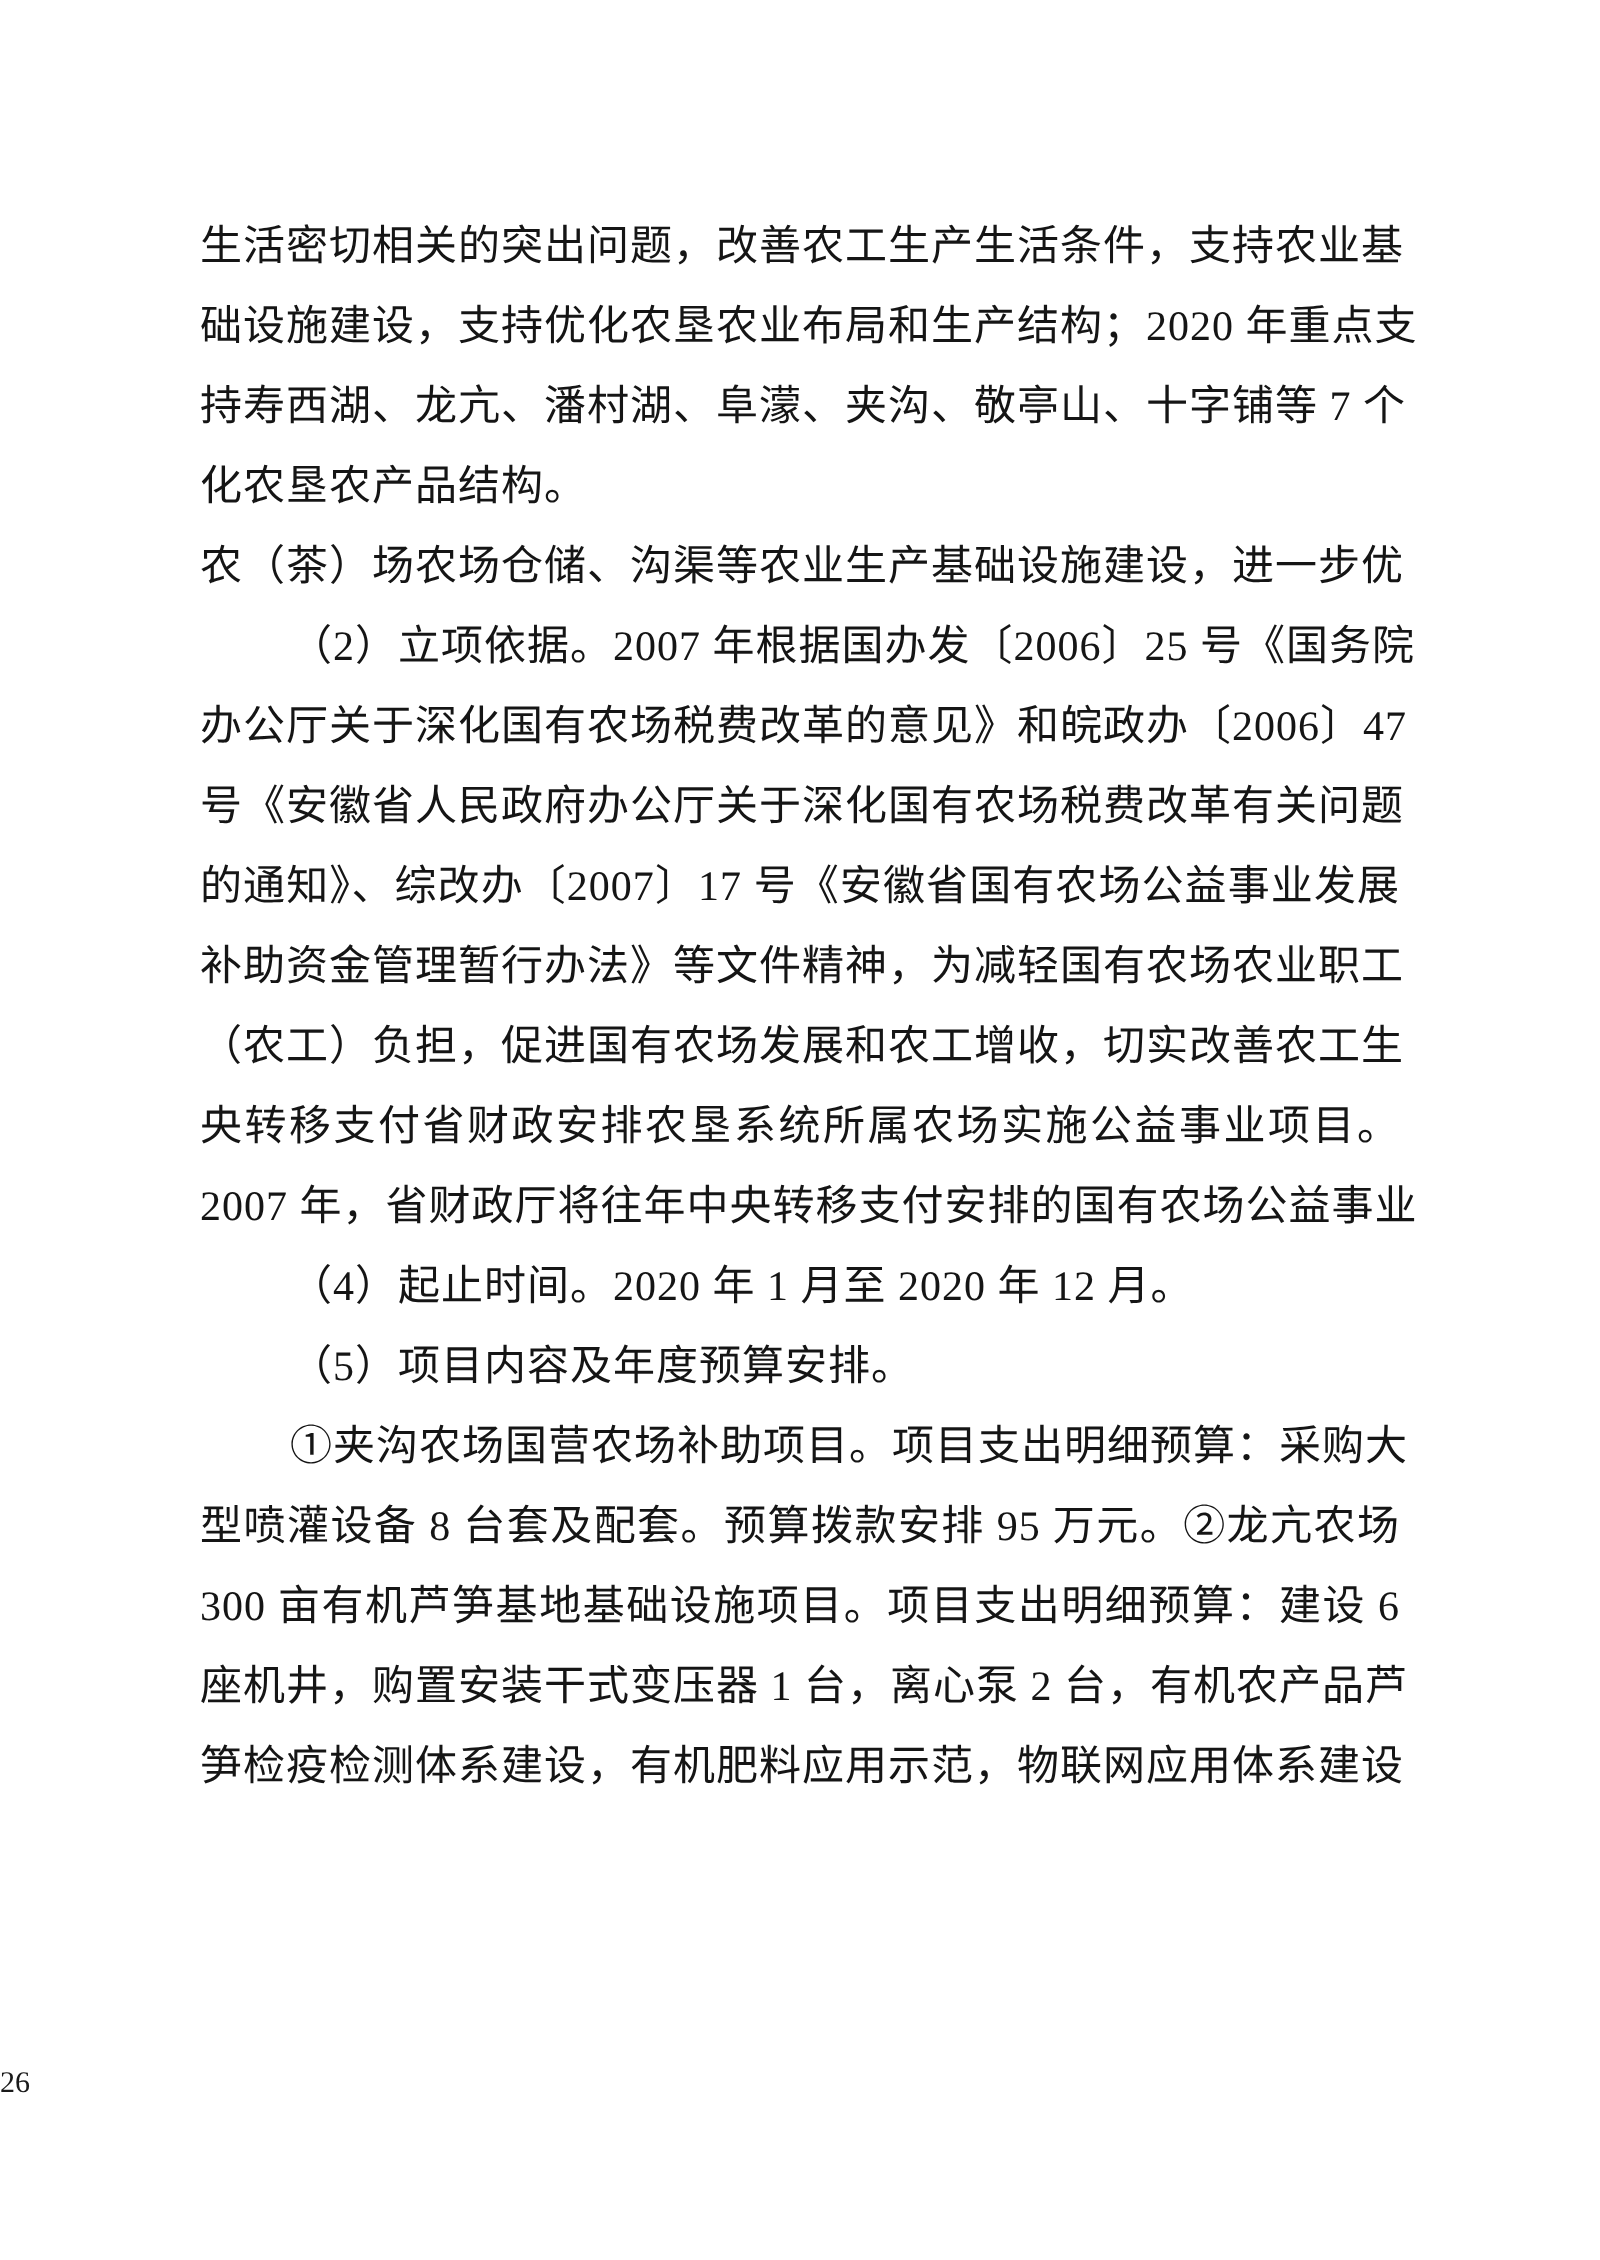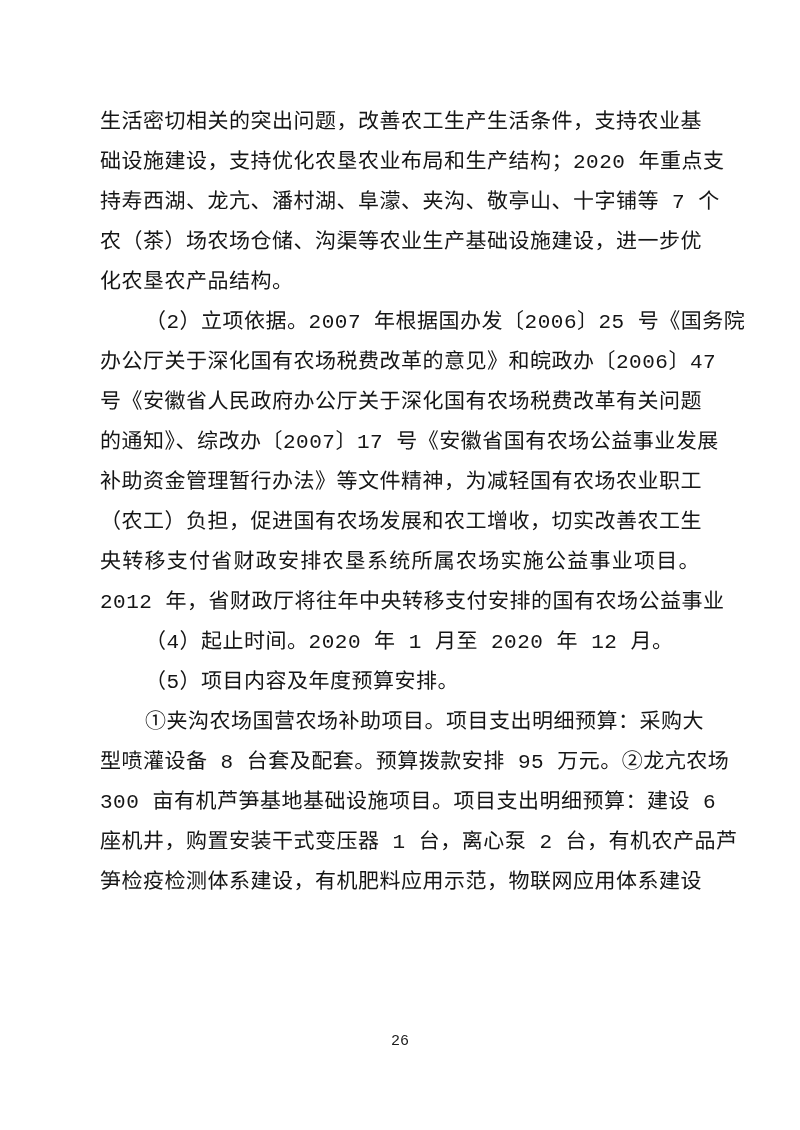--- a/index.html
+++ b/index.html
@@ -6,21 +6,21 @@
     margin: 0;
     padding: 0;
     background: #ffffff;
   }
   .page {
     position: relative;
     width: 800px;
     height: 1130px;
     background: #ffffff;
     overflow: hidden;
-    font-family: Liberation Mono, monospace;
+    font-family: Liberation Serif, serif;
     color: #151515;
   }
   .text-block {
     position: absolute;
     left: 100px;
     top: 103px;
     width: 600px;
   }
   .para {
     margin: 0;
@@ -43,46 +43,45 @@
   .line.indent {
     padding-left: 45px;
   }
   .page-number {
     position: absolute;
     top: 1032px;
     left: 0;
     width: 800px;
     height: 20px;
     line-height: 20px;
-    text-align: center;
     font-size: 15px;
     color: #1a1a1a;
   }
 </style>
 </head>
 <body>
 
 <div class="page">
   <div class="text-block">
       <div class="para">
         <div class="line">生活密切相关的突出问题，改善农工生产生活条件，支持农业基</div>
         <div class="line">础设施建设，支持优化农垦农业布局和生产结构；2020 年重点支</div>
         <div class="line">持寿西湖、龙亢、潘村湖、阜濛、夹沟、敬亭山、十字铺等 7 个</div>
+        <div class="line flush">化农垦农产品结构。</div>
         <div class="line">农（茶）场农场仓储、沟渠等农业生产基础设施建设，进一步优</div>
-        <div class="line flush">化农垦农产品结构。</div>
       </div>
       <div class="para">
         <div class="line indent">（2）立项依据。2007 年根据国办发〔2006〕25 号《国务院</div>
         <div class="line">办公厅关于深化国有农场税费改革的意见》和皖政办〔2006〕47</div>
         <div class="line">号《安徽省人民政府办公厅关于深化国有农场税费改革有关问题</div>
         <div class="line">的通知》、综改办〔2007〕17 号《安徽省国有农场公益事业发展</div>
         <div class="line">补助资金管理暂行办法》等文件精神，为减轻国有农场农业职工</div>
         <div class="line">（农工）负担，促进国有农场发展和农工增收，切实改善农工生</div>
         <div class="line">央转移支付省财政安排农垦系统所属农场实施公益事业项目。</div>
-        <div class="line">2012 年，省财政厅将往年中央转移支付安排的国有农场公益事业</div>
+        <div class="line">2007 年，省财政厅将往年中央转移支付安排的国有农场公益事业</div>
       </div>
       <div class="para">
         <div class="line indent flush">（4）起止时间。2020 年 1 月至 2020 年 12 月。</div>
       </div>
       <div class="para">
         <div class="line indent flush">（5）项目内容及年度预算安排。</div>
       </div>
       <div class="para">
         <div class="line indent">①夹沟农场国营农场补助项目。项目支出明细预算：采购大</div>
         <div class="line">型喷灌设备 8 台套及配套。预算拨款安排 95 万元。②龙亢农场</div>

